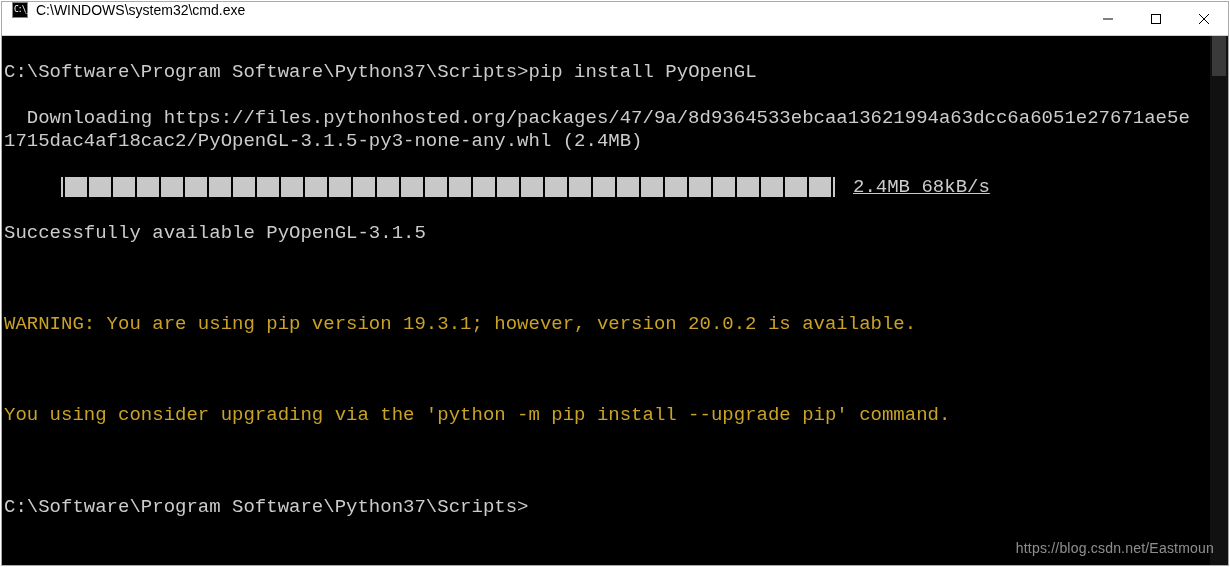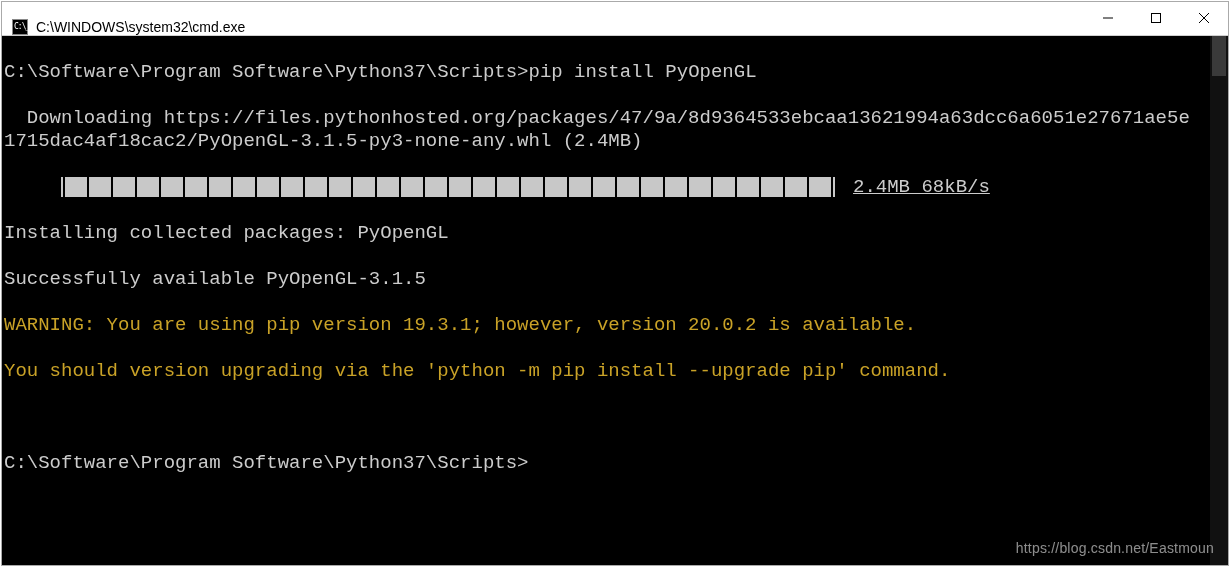--- a/index.html
+++ b/index.html
@@ -13,21 +13,21 @@
   .window {
     width: 1228px; height: 565px;
     margin: 1px;
     border: 1px solid #aaa;
     display: flex; flex-direction: column;
     background: #000;
   }
   .titlebar {
     height: 34px;
     background: #fff;
-    display: flex; align-items: flex-end;
+    display: flex; align-items: flex-start;
     border-bottom: 1px solid #d0d0d0;
     user-select: none;
   }
   .titlebar .app-icon {
     width: 16px; height: 16px;
     margin: 0 8px 0 10px;
     background: #000;
     position: relative;
     display: inline-block;
     border: 1px solid #888;
@@ -75,21 +75,21 @@
     width: 18px;
     background: #111;
   }
   .client .scrollbar .thumb {
     position: absolute;
     left: 2px; right: 2px;
     top: 0; height: 40px;
     background: #3a3a3a;
   }
   .line { display: block; }
-  .yellow { color: #c9a227; }
+  .yellow { color: #c9a227; margin-top: 45px; }
   .white  { color: #cccccc; }
   .progress-wrap {
     display: inline-flex; align-items: center;
     vertical-align: middle;
   }
   .progress-gutter {
     width: 2px; height: 20px; background:#c8c8c8; margin-right:0;
   }
   .progress-bar {
     height: 20px;
@@ -138,24 +138,23 @@
         <line x1="11" y1="1" x2="1" y2="11" stroke="#000" stroke-width="1"></line>
       </svg>
     </div>
   </div>
 
   <div class="client">
     <div class="term">
 <span class="line white"><span>C:\Software\Program Software\Python37\Scripts&gt;</span><span>pip install PyOpenGL</span></span>
 <span class="line white">  Downloading https://files.pythonhosted.org/packages/47/9a/8d9364533ebcaa13621994a63dcc6a6051e27671ae5e1715dac4af18cac2/PyOpenGL-3.1.5-py3-none-any.whl (2.4MB)</span>
 <span class="line white">     <span class="progress-wrap"><span class="progress-gutter"></span><span class="progress-bar" id="progress-bar"><span class="seg"></span><span class="seg"></span><span class="seg"></span><span class="seg"></span><span class="seg"></span><span class="seg"></span><span class="seg"></span><span class="seg"></span><span class="seg"></span><span class="seg"></span><span class="seg"></span><span class="seg"></span><span class="seg"></span><span class="seg"></span><span class="seg"></span><span class="seg"></span><span class="seg"></span><span class="seg"></span><span class="seg"></span><span class="seg"></span><span class="seg"></span><span class="seg"></span><span class="seg"></span><span class="seg"></span><span class="seg"></span><span class="seg"></span><span class="seg"></span><span class="seg"></span><span class="seg"></span><span class="seg"></span><span class="seg"></span><span class="seg"></span></span><span class="progress-end"></span></span><span class="progress-text">2.4MB 68kB/s</span></span>
-<span class="line white">Installing collected packages: PyOpenGL</span>
 <span class="line white">Successfully available PyOpenGL-3.1.5</span>
 <span class="line yellow">WARNING: You are using pip version 19.3.1; however, version 20.0.2 is available.</span>
-<span class="line yellow">You should version upgrading via the 'python -m pip install --upgrade pip' command.</span>
+<span class="line yellow">You using consider upgrading via the 'python -m pip install --upgrade pip' command.</span>
 <span class="line white"> </span>
 <span class="line white"><span>C:\Software\Program Software\Python37\Scripts&gt;</span></span>
     </div>
 
     <div class="scrollbar">
       <div class="thumb"></div>
     </div>
 
     <div class="watermark">https://blog.csdn.net/Eastmoun</div>
   </div>

